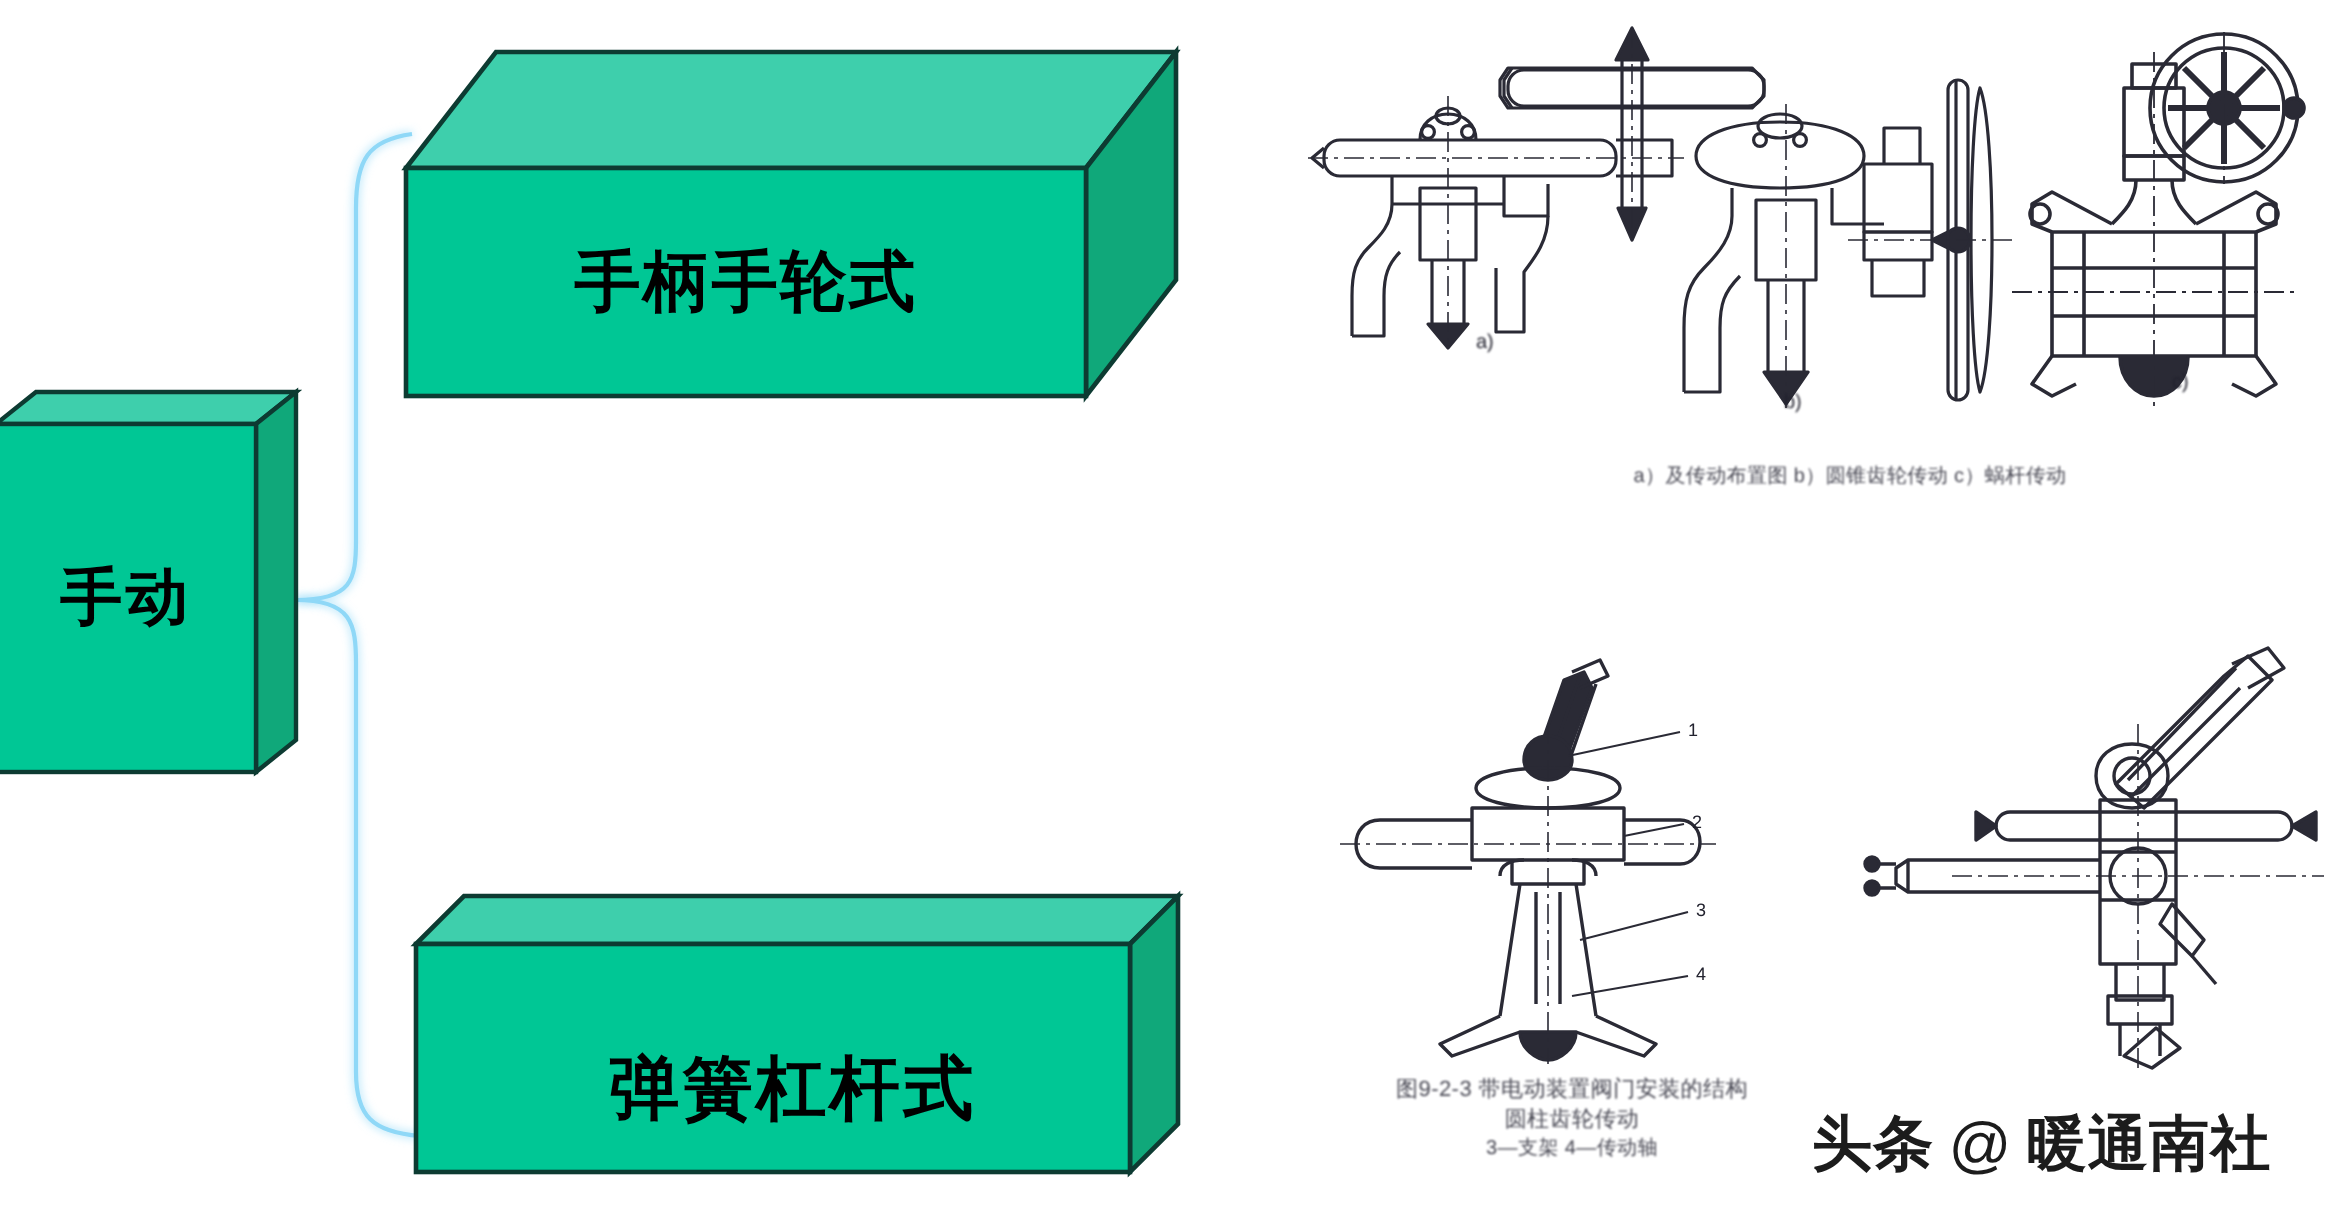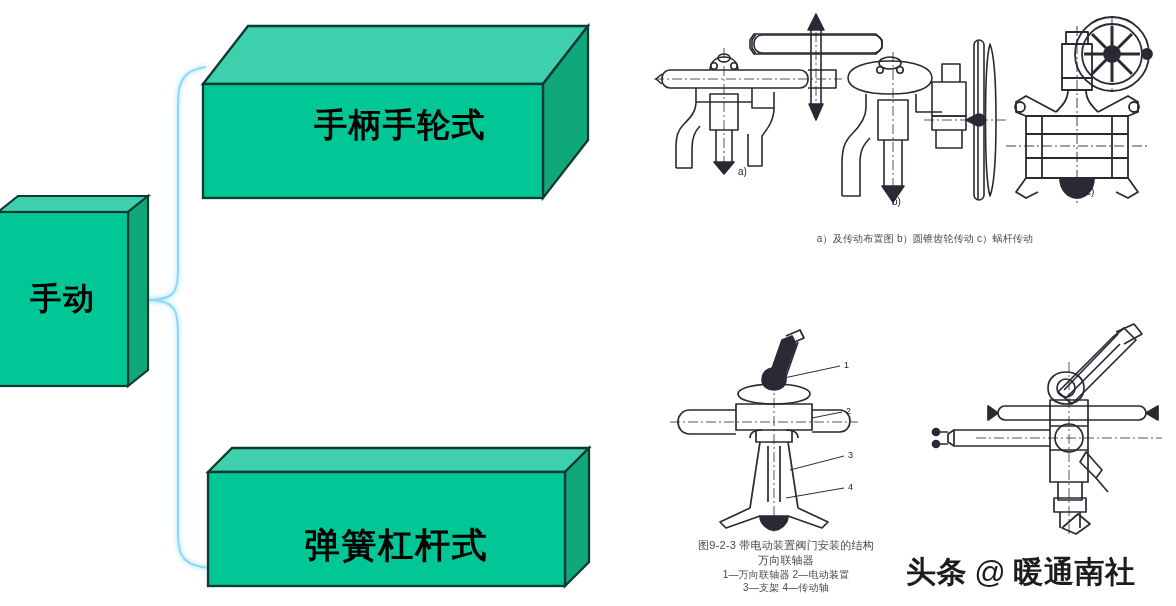--- a/index.html
+++ b/index.html
@@ -145,21 +145,21 @@
       <span class="lbl-main-left">手动</span>
     </div>
   </div>
 
   <div class="box3d" style="left:200px; top:22px; width:392px; height:180px;">
     <svg width="392" height="180" viewBox="0 0 392 180">
       <polygon points="3,62 48,4 388,4 343,62" fill="#3ecfac" stroke="#0d3b32" stroke-width="2.3"></polygon>
       <polygon points="343,62 388,4 388,118 343,176" fill="#10a87a" stroke="#0d3b32" stroke-width="2.3"></polygon>
       <rect x="3" y="62" width="340" height="114" fill="#00c795" stroke="#0d3b32" stroke-width="2.3"></rect>
     </svg>
-    <div class="box-label" style="left:3px; top:46px; width:340px; height:114px;margin-left:27px;">
+    <div class="box-label" style="left:3px; top:62px; width:340px; height:114px;">
       <span class="lbl-main-top">手柄手轮式</span>
     </div>
   </div>
 
   <div class="box3d" style="left:205px; top:444px; width:388px; height:148px;">
     <svg width="388" height="148" viewBox="0 0 388 148">
       <polygon points="3,28 27,4 384,4 360,28" fill="#3ecfac" stroke="#0d3b32" stroke-width="2.3"></polygon>
       <polygon points="360,28 384,4 384,118 360,142" fill="#10a87a" stroke="#0d3b32" stroke-width="2.3"></polygon>
       <rect x="3" y="28" width="357" height="114" fill="#00c795" stroke="#0d3b32" stroke-width="2.3"></rect>
     </svg>
@@ -377,22 +377,21 @@
       </g>
       <g stroke="#2a2a35" stroke-width="0.8" stroke-dasharray="10 3 2 3" fill="none">
         <path d="M153 40 L153 212"></path>
         <path d="M60 116 L246 116"></path>
       </g>
     </svg>
   </div>
 
   <div class="fig-caption" style="left:636px; top:538px; width:300px;">
     <span class="cap-line cap-big">图9-2-3  带电动装置阀门安装的结构</span>
-    <span class="cap-line cap-big">万向联轴器</span>
-    <span class="cap-line cap-small">1—万向联轴器   2—电动装置</span>
+    <span class="cap-line cap-big">圆柱齿轮传动</span>
     <span class="cap-line cap-small">3—支架   4—传动轴</span>
   </div>
 
   <div id="watermark" style="left:906px; top:552px;">
     <span>头条</span>
     <span class="wm-at">@</span>
     <span>暖通南社</span>
   </div>
 
 </div>

